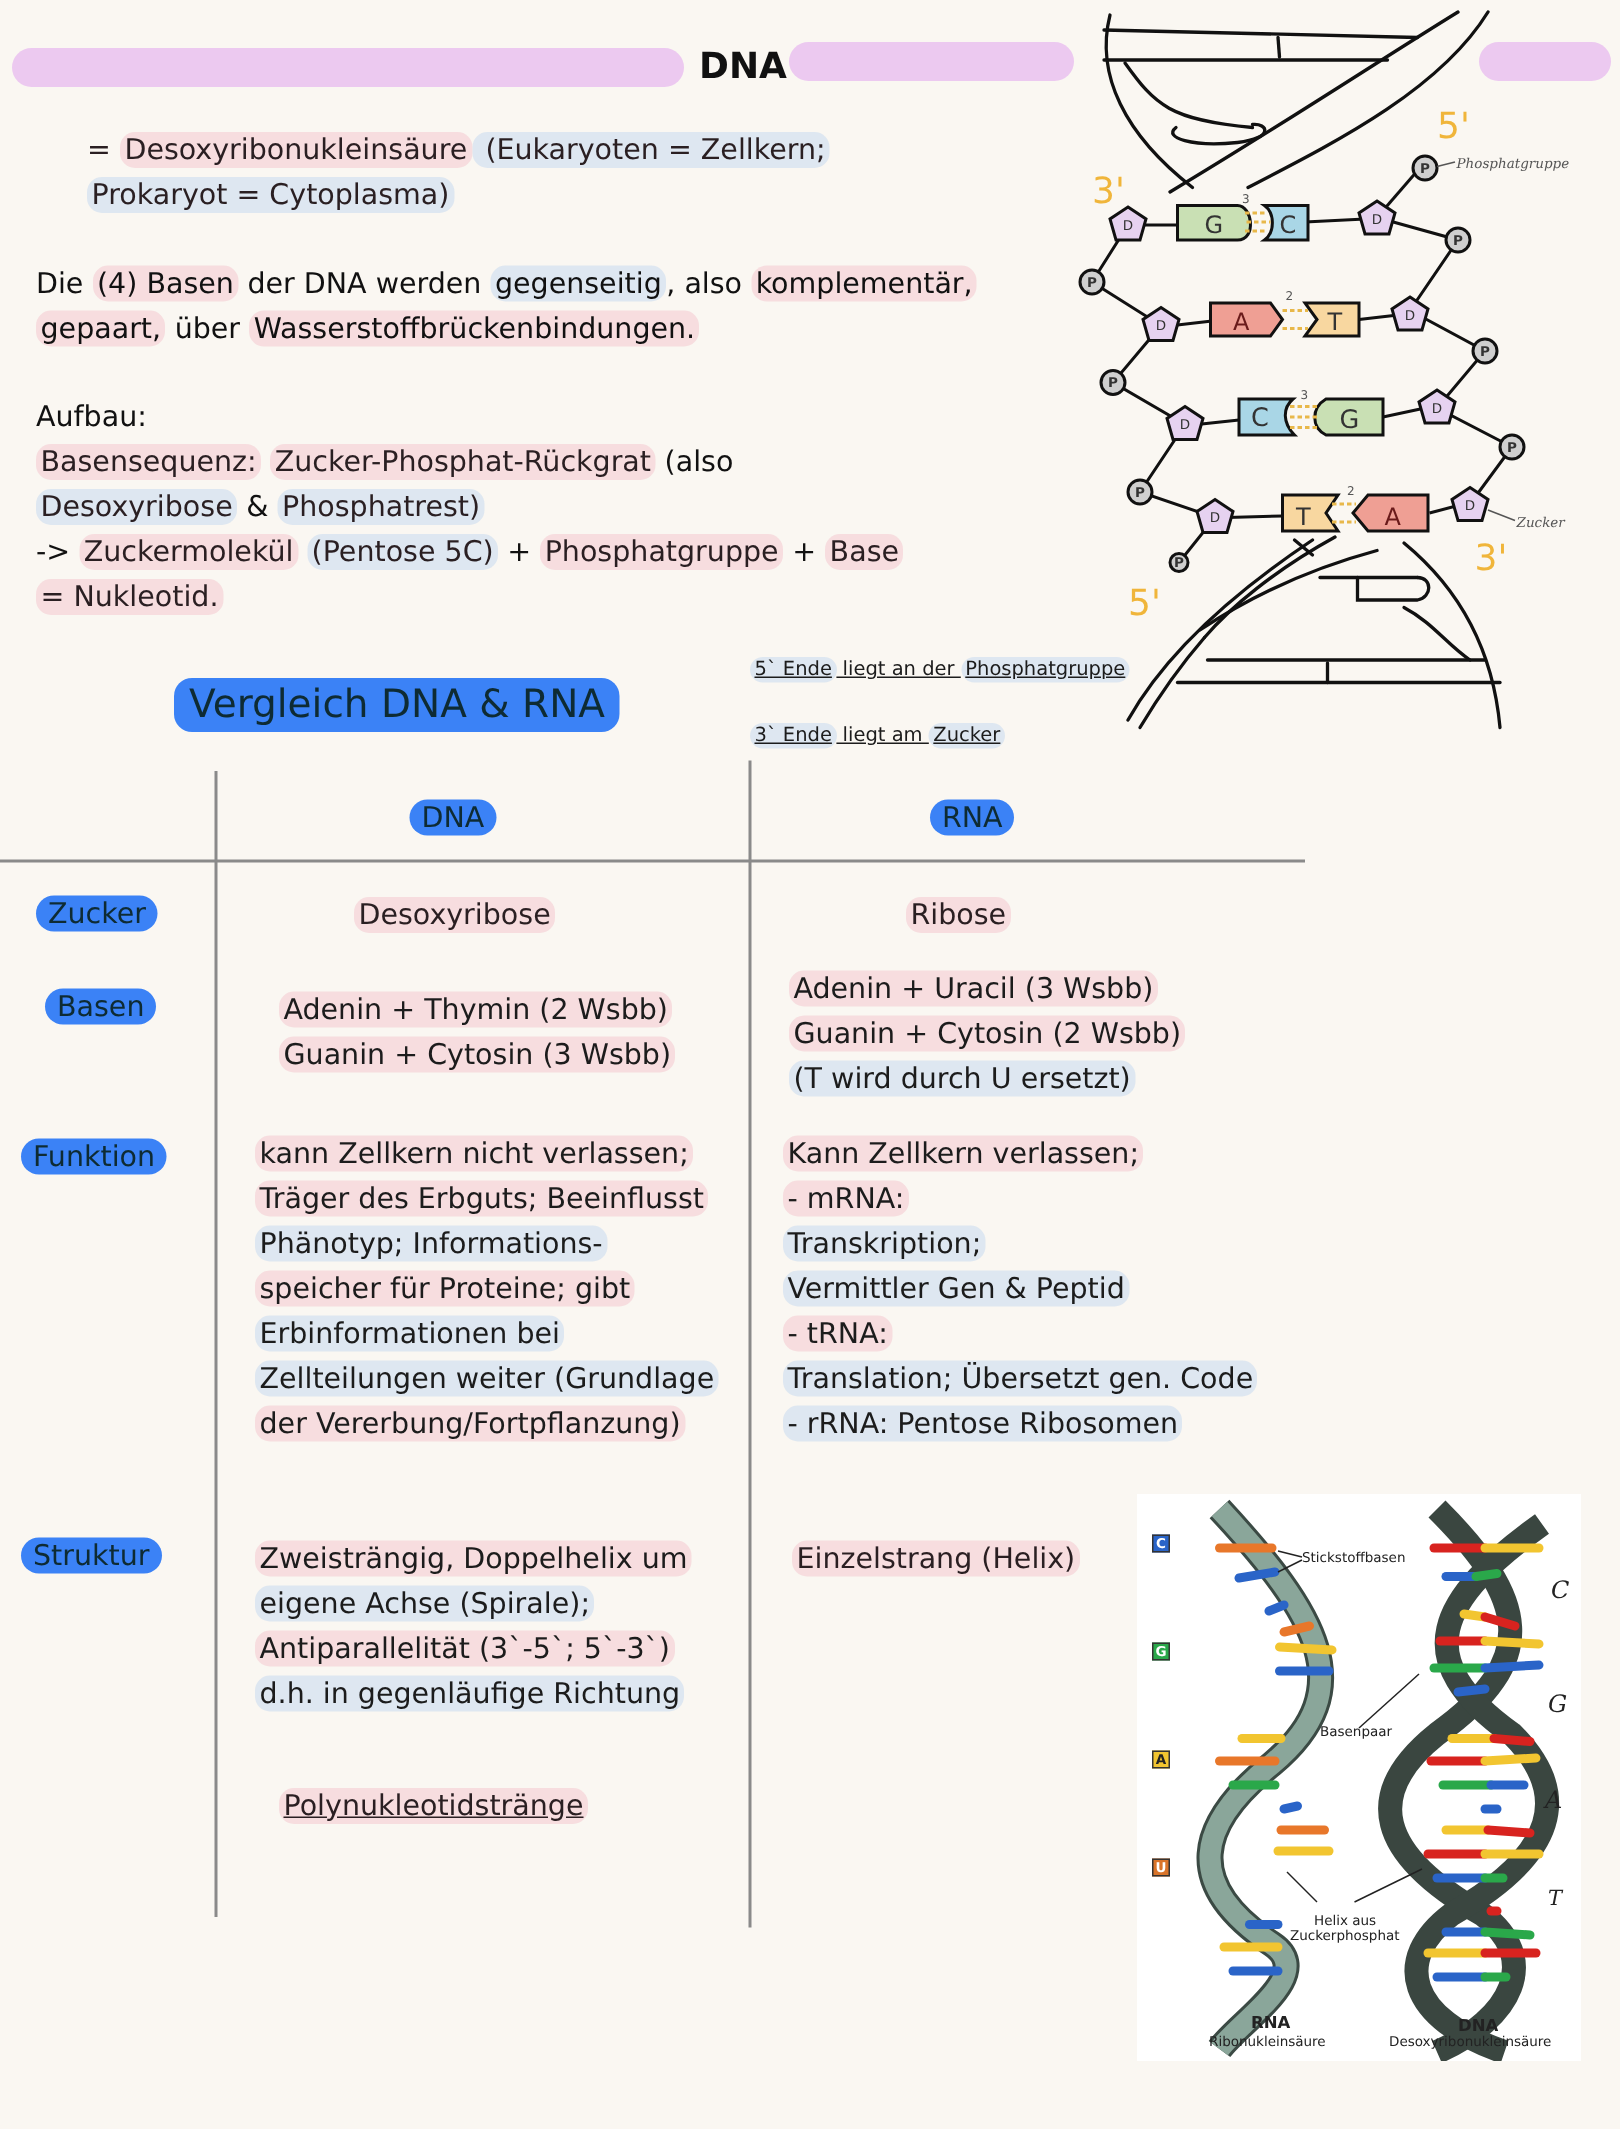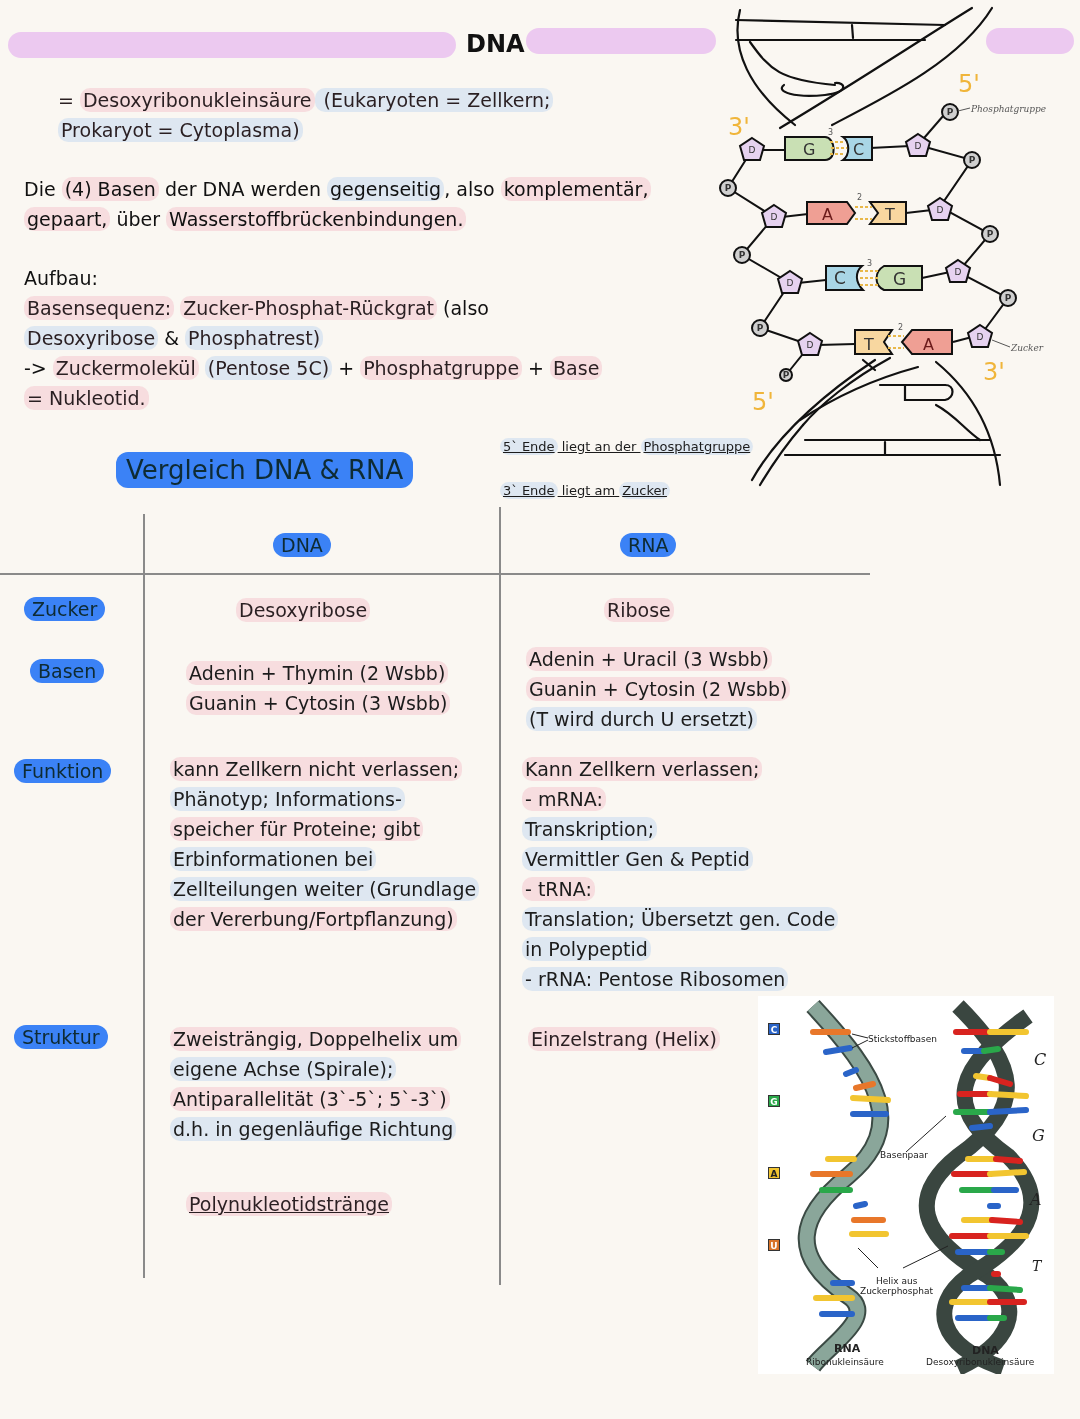--- a/index.html
+++ b/index.html
@@ -227,34 +227,34 @@
   <div><span class="hl-pink">Guanin + Cytosin  (3 Wsbb)</span></div>
 </div>
 <div class="abs cell-lines" style="left:526px; top:644px;">
   <div><span class="hl-pink">Adenin + Uracil (3 Wsbb)</span></div>
   <div><span class="hl-pink">Guanin + Cytosin (2 Wsbb)</span></div>
   <div><span class="hl-blue">(T wird durch U ersetzt)</span></div>
 </div>
 
 <div class="abs cell-lines" style="left:170px; top:754px;">
   <div><span class="hl-pink">kann Zellkern nicht verlassen;</span></div>
+  <div><span class="hl-pink">Träger des Erbguts; Beeinflusst</span></div>
   <div><span class="hl-blue">Phänotyp; Informations-</span></div>
   <div><span class="hl-pink">speicher für Proteine; gibt</span></div>
   <div><span class="hl-blue">Erbinformationen bei</span></div>
   <div><span class="hl-blue">Zellteilungen weiter (Grundlage</span></div>
   <div><span class="hl-pink">der Vererbung/Fortpflanzung)</span></div>
 </div>
 <div class="abs cell-lines" style="left:522px; top:754px;">
   <div><span class="hl-pink">Kann Zellkern verlassen;</span></div>
   <div><span class="hl-pink">- mRNA:</span></div>
   <div><span class="hl-blue">Transkription;</span></div>
   <div><span class="hl-blue">Vermittler Gen &amp; Peptid</span></div>
   <div><span class="hl-pink">- tRNA:</span></div>
   <div><span class="hl-blue">Translation; Übersetzt gen. Code</span></div>
-  <div><span class="hl-blue">in Polypeptid</span></div>
   <div><span class="hl-blue">- rRNA: Pentose Ribosomen</span></div>
 </div>
 
 <div class="abs cell-lines" style="left:170px; top:1024px;">
   <div><span class="hl-pink">Zweisträngig, Doppelhelix um</span></div>
   <div><span class="hl-blue">eigene Achse (Spirale);</span></div>
   <div><span class="hl-pink">Antiparallelität (3`-5`; 5`-3`)</span></div>
   <div><span class="hl-blue">d.h. in gegenläufige Richtung</span></div>
 </div>
 <div class="abs t" style="left:186px; top:1189px;text-decoration:underline;"><span class="hl-pink">Polynukleotidstränge</span></div>

